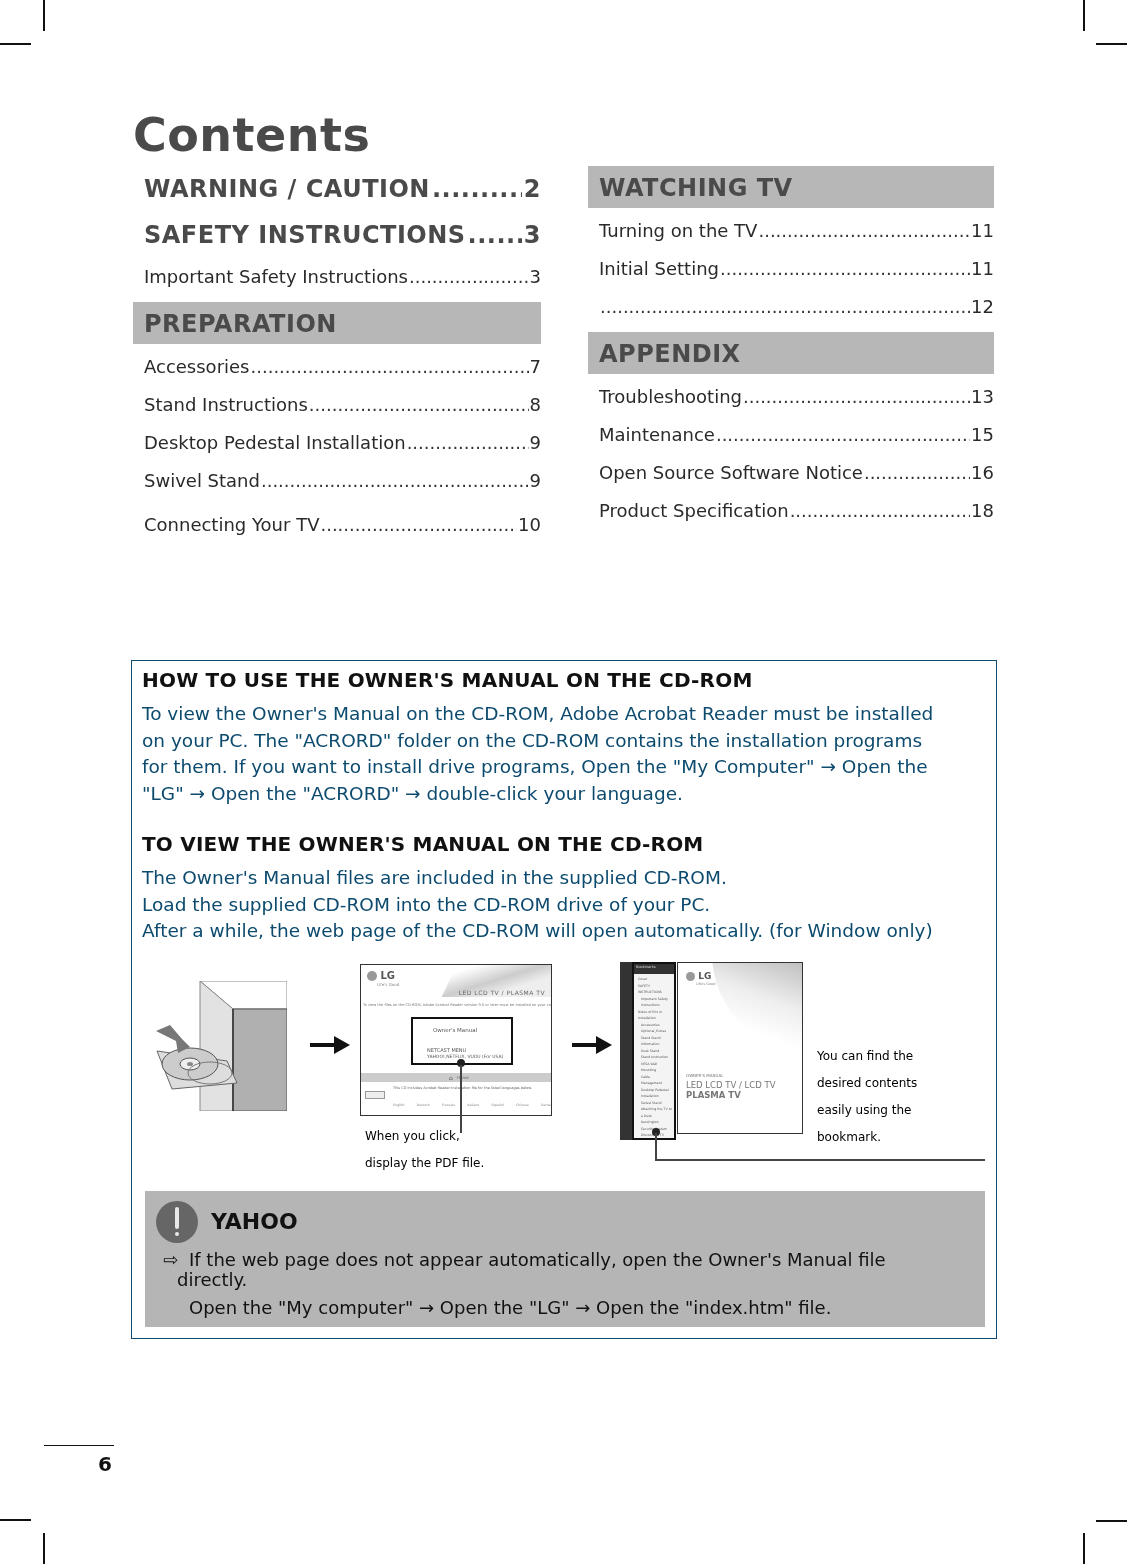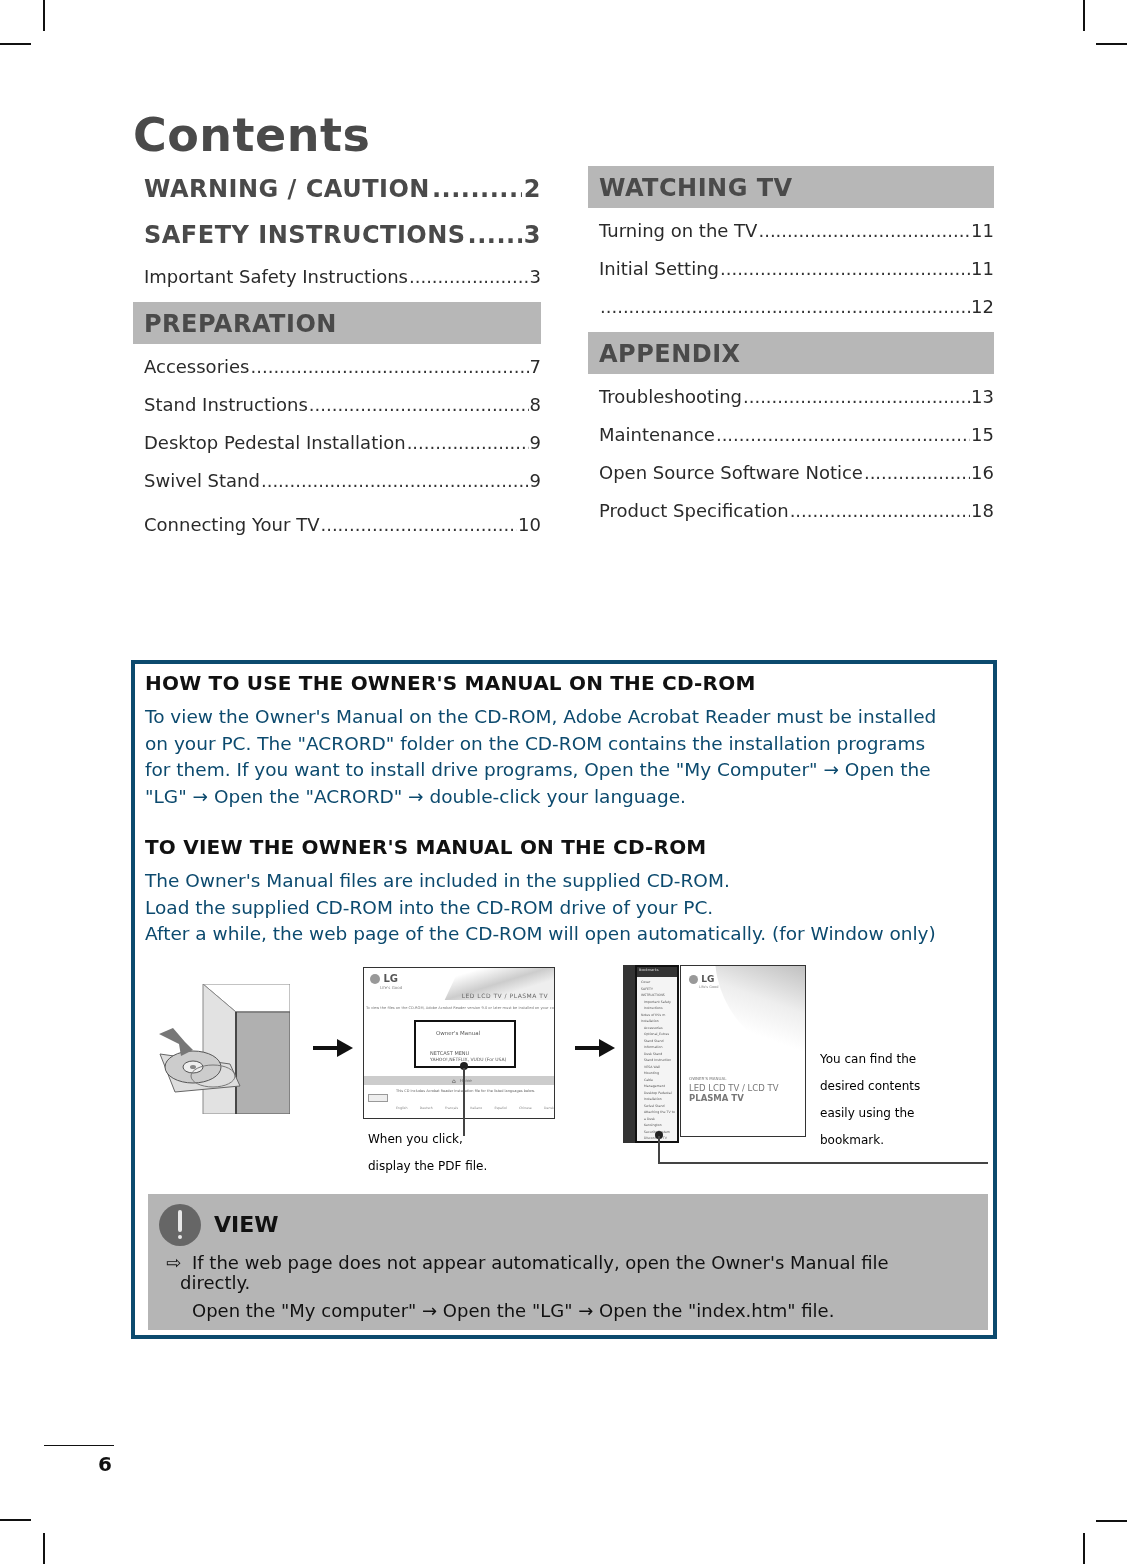--- a/index.html
+++ b/index.html
@@ -20,21 +20,21 @@
   .toc-main .dots::after { content: "................................................................................"; }
 
   .sec-bar { background: #b7b7b7; padding: 6px 11px 4px 11px; font-size: 24px; font-weight: bold; color: #4a4a4a; letter-spacing: 0.5px; line-height: 32px; margin: 4px 0 4px 0; }
 
   .toc-row { display: flex; align-items: center; height: 38px; line-height: 38px; padding-left: 11px; font-size: 18px; color: #2a2a2a; }
   .toc-row .lbl { white-space: nowrap; }
   .toc-row .dots { flex: 1; overflow: hidden; white-space: nowrap; margin: 0 1px; color: #333; letter-spacing: 0px; }
   .toc-row .dots::after { content: "....................................................................................................................................."; }
   .toc-row .pg { white-space: nowrap; }
 
-  .box { position: absolute; left: 131px; top: 660px; width: 866px; height: 679px; border: 4px solid #0c4a6e; }
+  .box { position: absolute; left: 131px; top: 660px; width: 866px; height: 679px; border: 1px solid #0c4a6e; }
   .box-h { position: absolute; left: 10px; font-size: 20px; font-weight: bold; color: #111; letter-spacing: 0.2px; }
   .box-p { position: absolute; left: 10px; width: 850px; font-size: 18.5px; line-height: 26.5px; color: #0c4a6e; }
 
   .illus { position: absolute; }
   .arrow { position: absolute; height: 4px; background: #111; }
   .arrow::after { content: ""; position: absolute; right: -10px; top: -7px; border-left: 16px solid #111; border-top: 9px solid transparent; border-bottom: 9px solid transparent; }
 
   .shot { position: absolute; background: #fff; border: 1px solid #333; overflow: hidden; }
   .caption { position: absolute; font-size: 12px; line-height: 27px; color: #000000; }
 
@@ -266,21 +266,21 @@
 
   <div class="caption" style="left:685px;top:382px;">
     <div>You can find the</div>
     <div>desired contents</div>
     <div>easily using the</div>
     <div>bookmark.</div>
   </div>
 
   <div class="note">
     <div class="note-icon"></div>
-    <div class="note-title">VIEW</div>
+    <div class="note-title">YAHOO</div>
     <div class="note-line" style="left:18px;top:58px;">⇨</div>
     <div class="note-line" style="left:44px;top:58px;">If the web page does not appear automatically, open the Owner's Manual file</div>
     <div class="note-line" style="left:32px;top:78px;">directly.</div>
     <div class="note-line" style="left:44px;top:106px;">Open the "My computer" → Open the "LG" → Open the "index.htm" file.</div>
   </div>
 </div>
 
 <div class="pagenum-rule"></div>
 <div class="pagenum">6</div>
 

